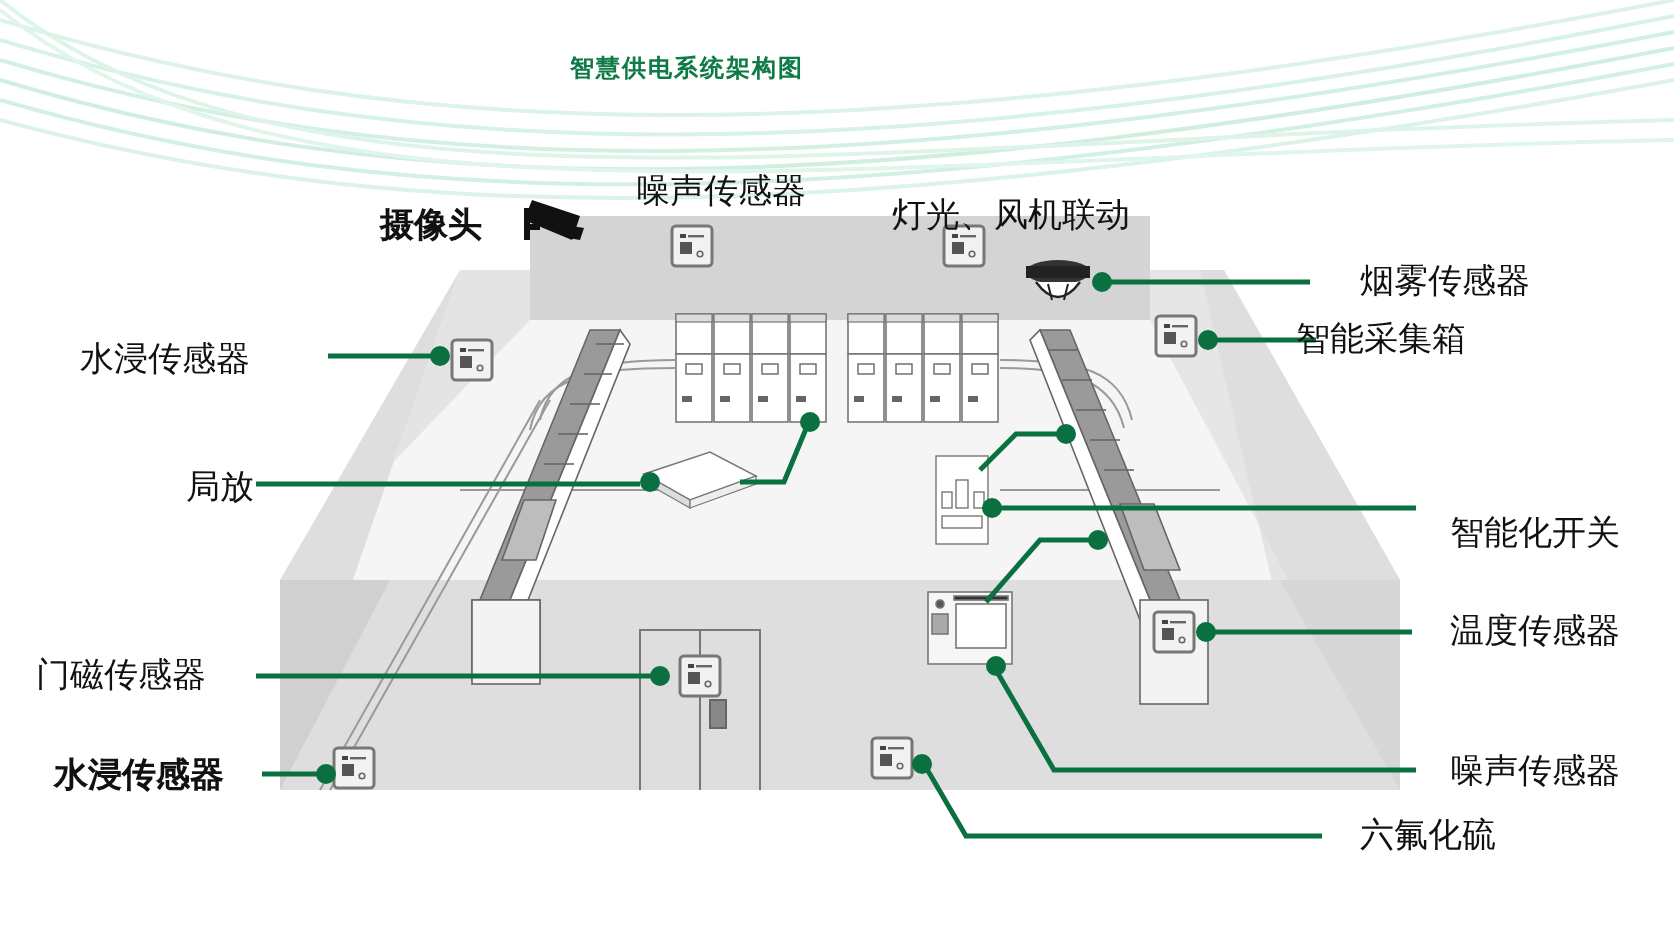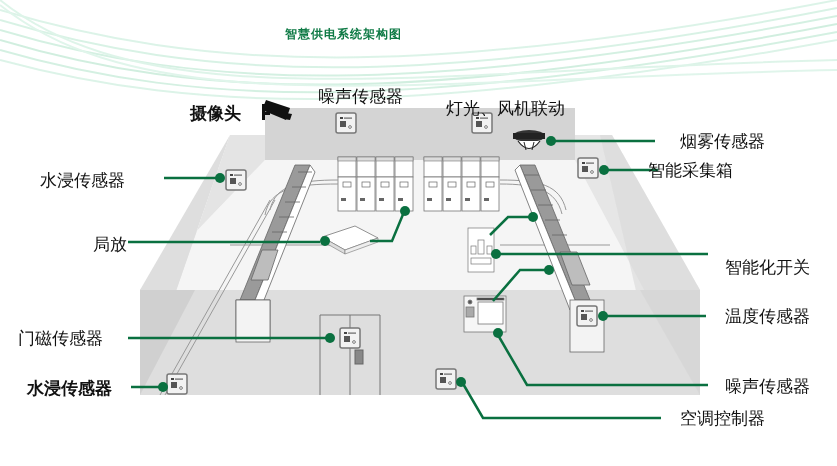--- a/index.html
+++ b/index.html
@@ -203,14 +203,14 @@
   <div class="lbl" style="left:446px;top:100px;">灯光、风机联动</div>
   <div class="lbl" style="left:680px;top:133px;">烟雾传感器</div>
   <div class="lbl" style="left:648px;top:162px;">智能采集箱</div>
   <div class="lbl" style="left:40px;top:172px;">水浸传感器</div>
   <div class="lbl" style="left:93px;top:236px;text-align:right;">局放</div>
   <div class="lbl" style="left:725px;top:247px;margin-top:12px;">智能化开关</div>
   <div class="lbl" style="left:725px;top:308px;">温度传感器</div>
   <div class="lbl" style="left:18px;top:330px;text-align:right;">门磁传感器</div>
   <div class="lbl" style="left:725px;top:378px;">噪声传感器</div>
   <div class="lbl" style="left:27px;top:380px;font-weight:bold;">水浸传感器</div>
-  <div class="lbl" style="left:680px;top:410px;">空调控制器</div>
+  <div class="lbl" style="left:680px;top:410px;">六氟化硫</div>
 </div>
 
 </body></html>

